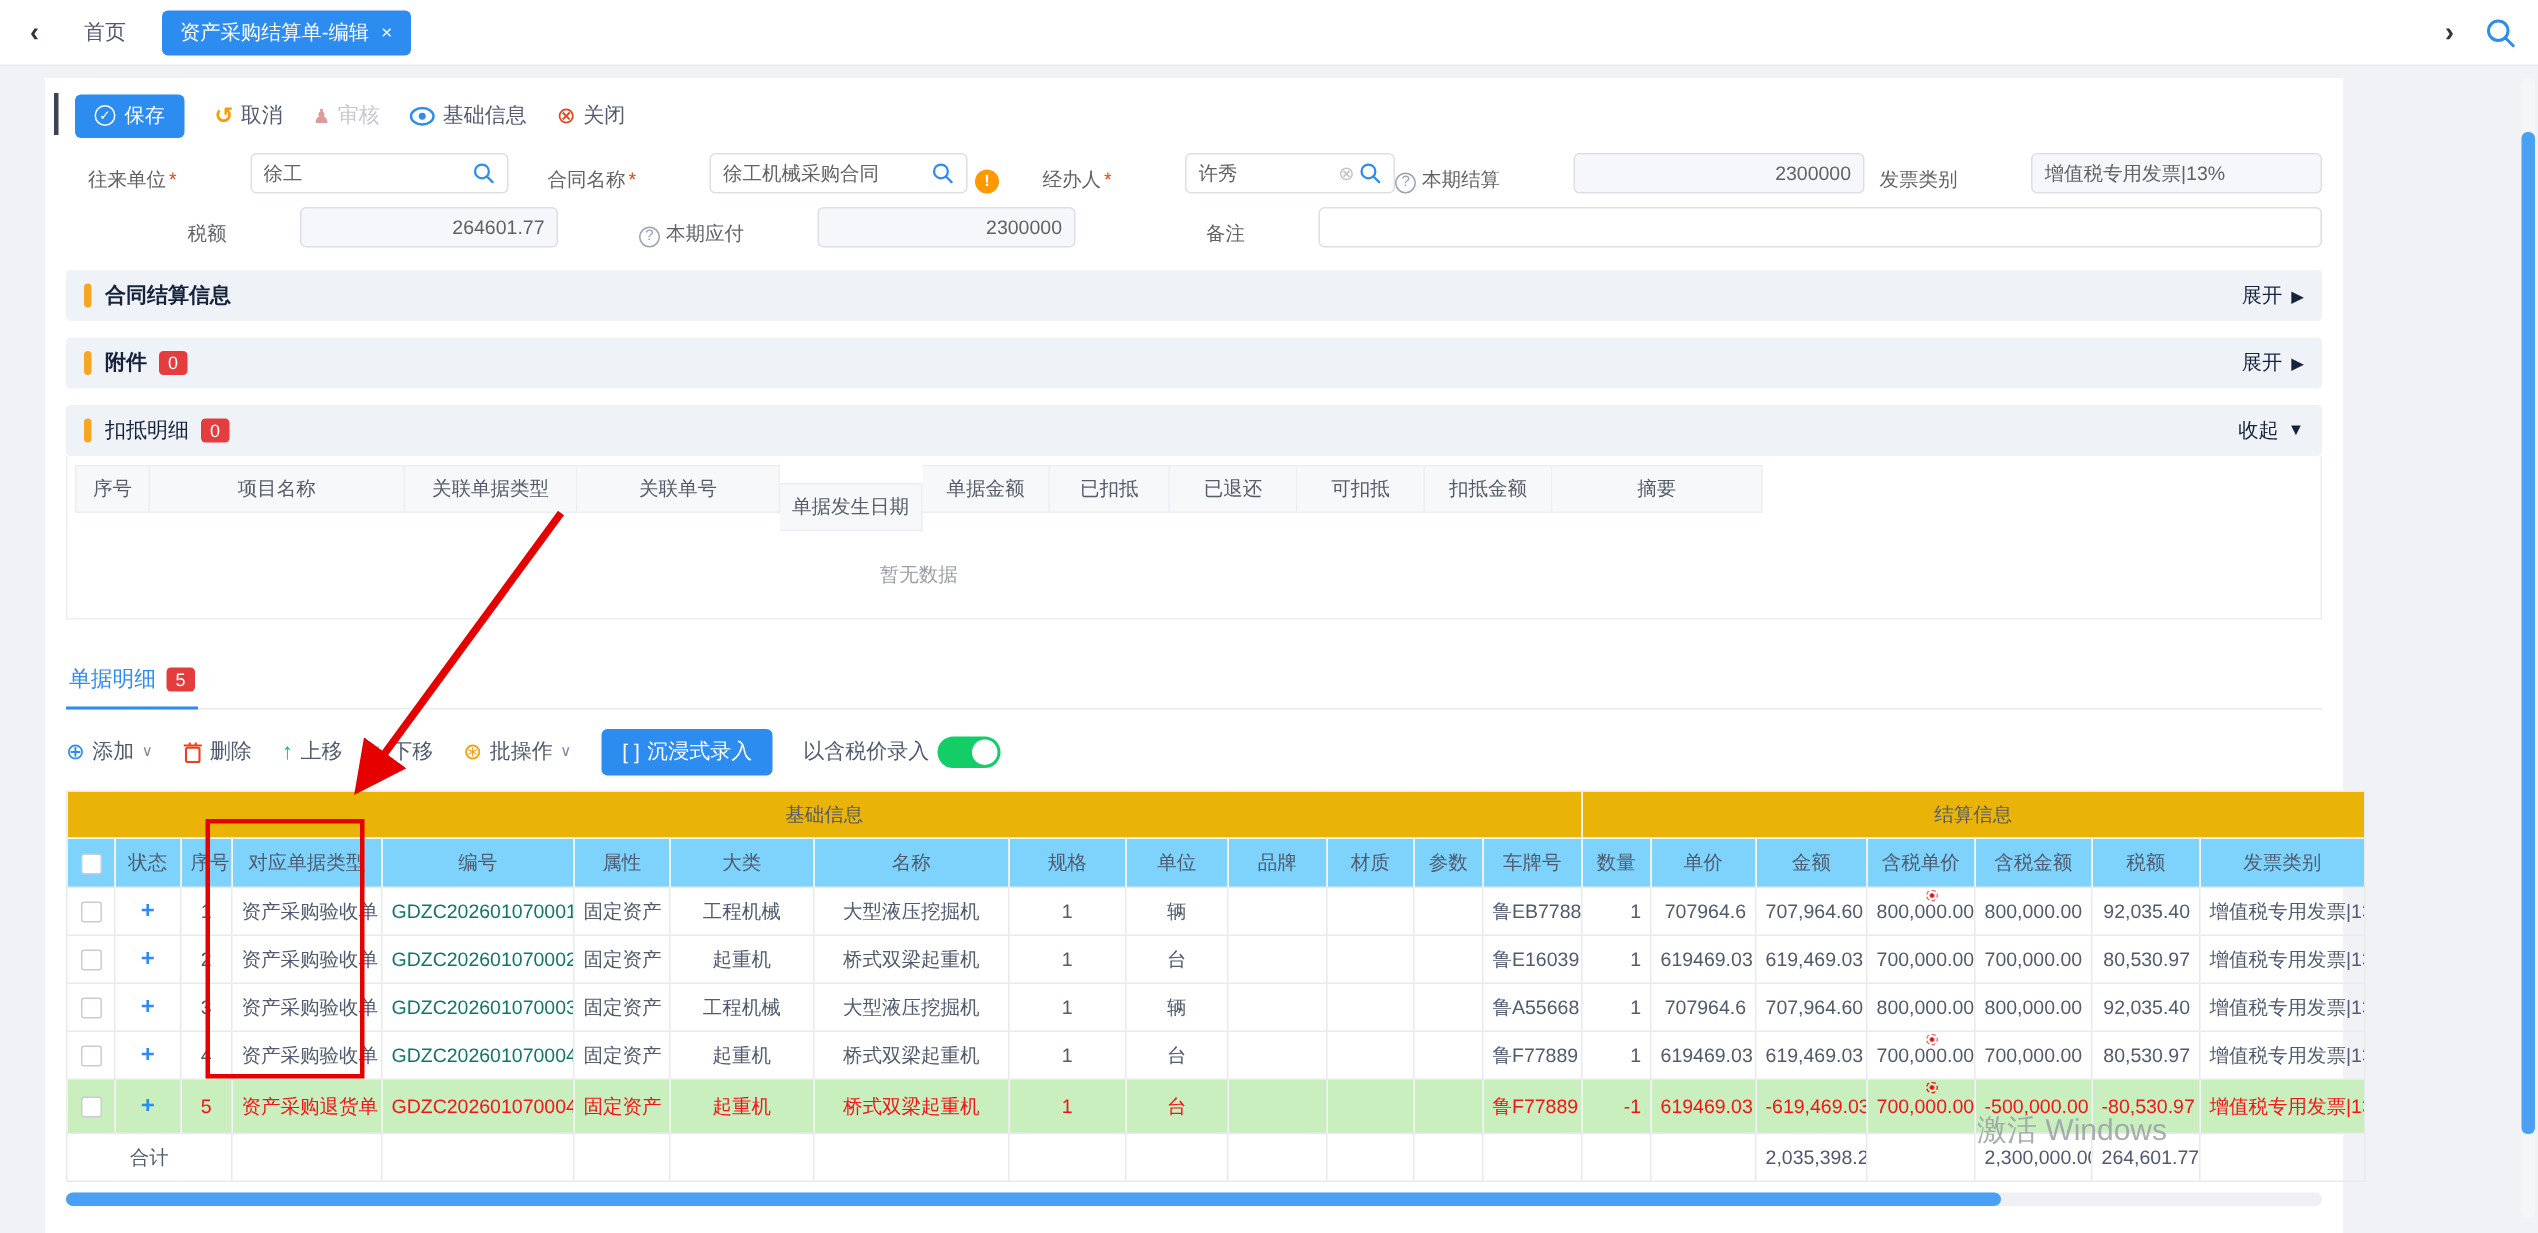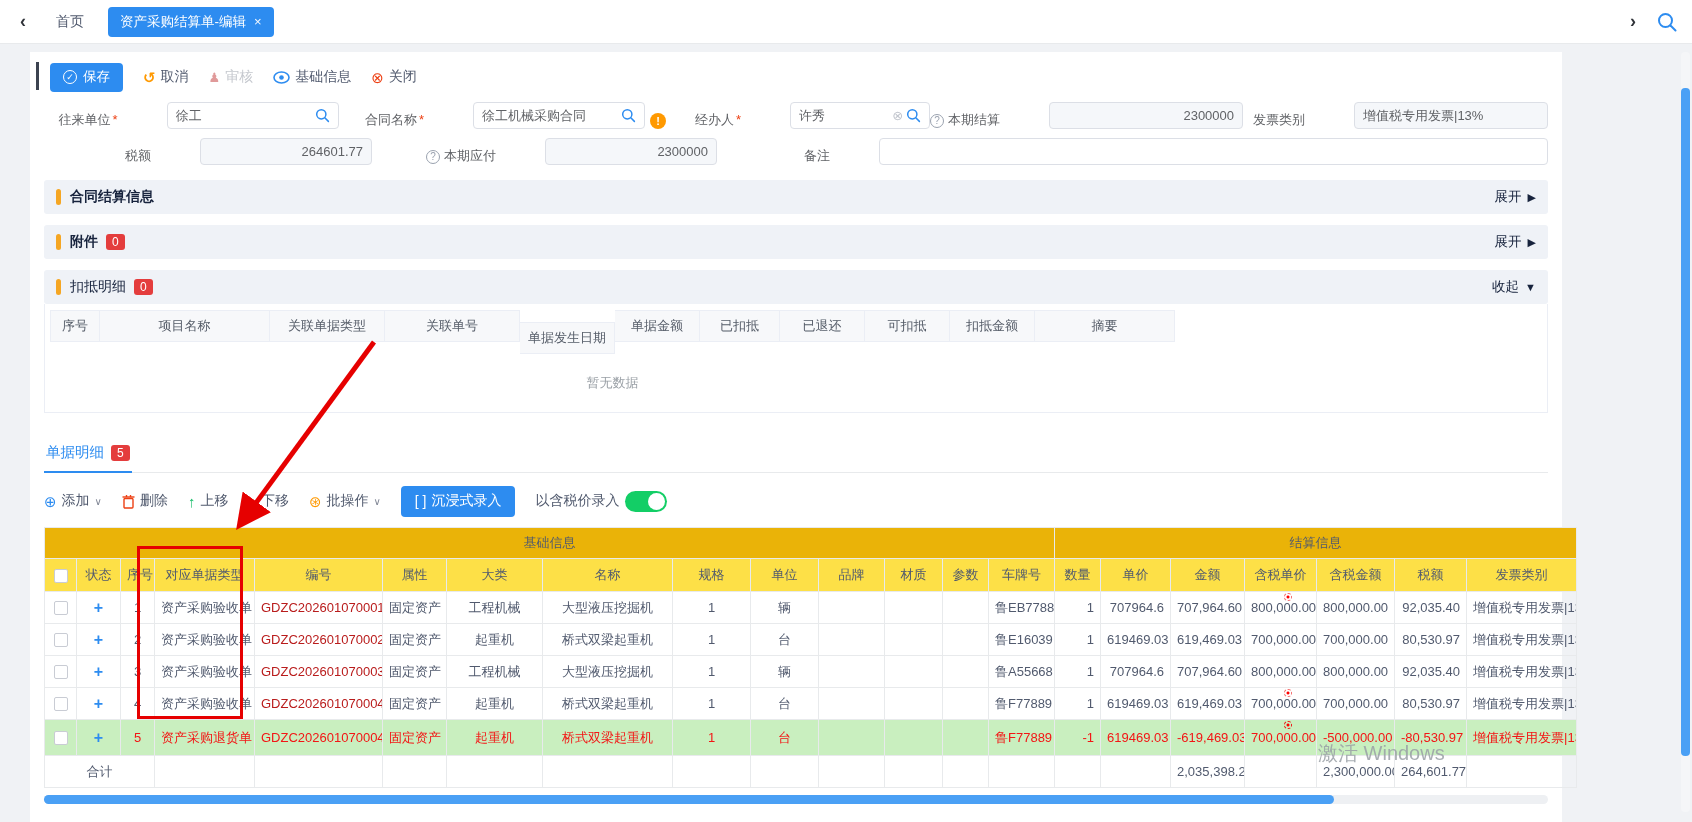--- a/index.html
+++ b/index.html
@@ -80,24 +80,24 @@
   .orange { color:#ff9900; }
   .caret { font-size:10px; color:#808695; }
   .btn-immersive { background:#2d8cf0; color:#fff; border:none; border-radius:4px; height:31px; padding:0 14px; font-size:14px; display:flex; align-items:center; gap:5px; cursor:pointer; }
   .switch { width:42px; height:21px; border-radius:11px; background:#13ce66; position:relative; margin-left:6px; cursor:pointer; }
   .switch .knob { position:absolute; right:2px; top:2px; width:17px; height:17px; border-radius:50%; background:#fff; }
 
   
   table.mt { border-collapse:collapse; table-layout:fixed; width:1504px; }
   .mt th, .mt td { border:1px solid #e8eaec; padding:0 6px; white-space:nowrap; overflow:hidden; height:32px; font-weight:normal; text-align:center; }
   .mt thead tr.grp th { background:#eab308; color:#515a6e; height:31px; }
-  .mt thead tr.cols th { background:#fde047; color:#515a6e; height:33px; }
+  .mt thead tr.cols th { background:#7dd3fc; color:#515a6e; height:33px; }
   .mt td.num { text-align:right; }
   .mt td.lft { text-align:left; }
-  .mt a.code { color:#b91c1c; text-decoration:none; cursor:pointer; }
+  .mt a.code { color:#0f766e; text-decoration:none; cursor:pointer; }
   .cb { width:14px; height:14px; border:1px solid #c9ccd4; border-radius:2px; background:#fff; display:inline-block; vertical-align:middle; cursor:pointer; }
   .plus { color:#2d8cf0; font-weight:bold; font-size:16px; cursor:pointer; }
   .mt tr.hl { background:#c9efbf; }
   .mt tr.hl td, .mt tr.hl a.code { color:#f31515; }
   .mt tr.hl td.mk-cell .marker { border-color:#f31515; }
   .mk-cell { position:relative; }
   .marker { position:absolute; top:1px; right:24px; width:8px; height:8px; border:1px dashed #f56c6c; border-radius:50%; background:radial-gradient(circle,#f00 0 1.2px,transparent 1.8px); }
   .mt tr.total td { color:#515a6e; }
   .mt tr.hl td { height:36px; }
 

